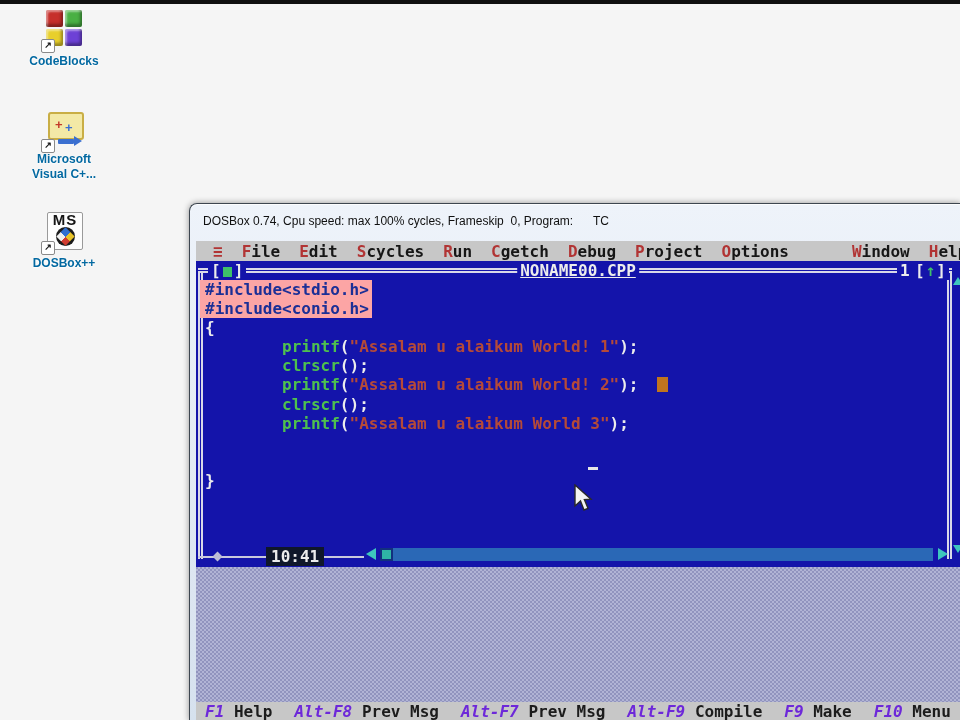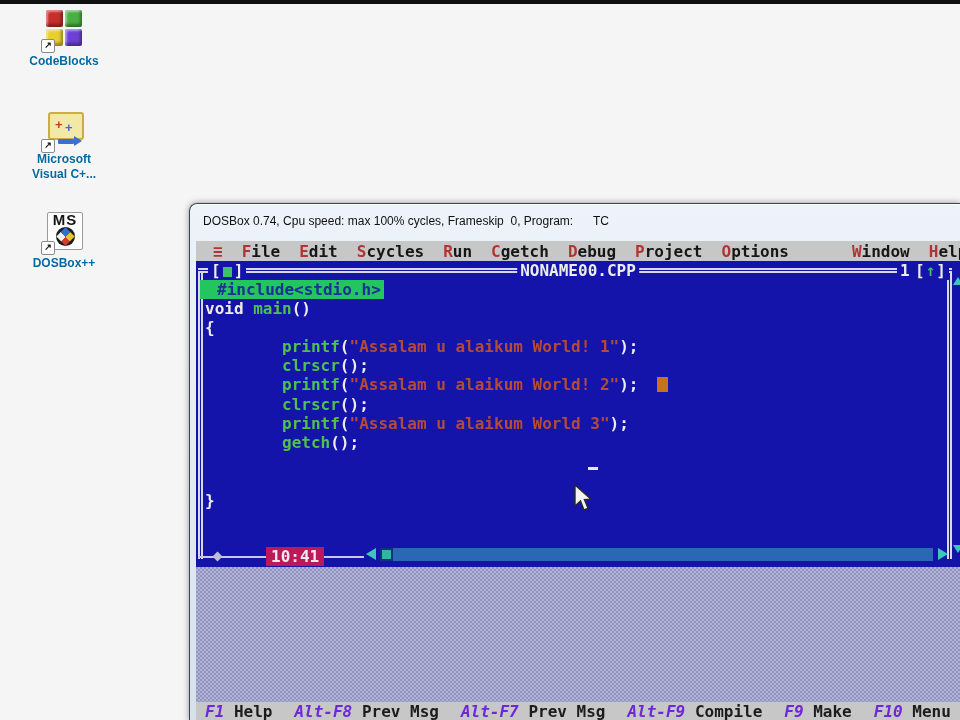--- a/index.html
+++ b/index.html
@@ -81,30 +81,30 @@
     position:absolute;top:20px;height:19px;line-height:19px;background:#1414aa;
     color:#ececec;padding:0 3px;white-space:pre;
   }
   .green-block{display:inline-block;width:9px;height:10px;background:#3ec06a;margin:0 2px;vertical-align:-1px;}
   .green-arrow{color:#3ec06a;padding:0 1px;}
 
   
   .code{position:absolute;left:9px;top:38.5px;color:#ececec;}
   .code-row{height:19.2px;line-height:19.2px;white-space:pre;}
   .w{color:#ececec;} .g{color:#4ec14e;} .r{color:#b54a38;}
-  .sel{background:#22c55e;color:#1b2f96;display:inline-block;height:19.2px;
-    padding:0 3px 0 17px;margin-left:-5px;}
+  .sel{background:#fca5a5;color:#1b2f96;display:inline-block;height:19.2px;
+    padding:0 3px 0 5px;margin-left:-5px;}
   .blk{display:inline-block;width:11px;height:15px;background:#c0741e;vertical-align:-2px;margin-left:9px;}
   .caret{position:absolute;left:392px;top:226px;width:10px;height:3px;background:#e6e6e6;}
 
   
   .bottom-line{position:absolute;left:2px;top:315px;width:166px;height:2px;background:#c9c9dd;}
   .diamond{position:absolute;left:18px;top:312px;width:7px;height:7px;background:#bdbdd6;transform:rotate(45deg);}
   .pos-label{position:absolute;left:70px;top:306px;height:19px;line-height:19px;
-    background:#be185d;color:#ececec;padding:0 5px;}
+    background:#0f172a;color:#ececec;padding:0 5px;}
   .hscroll{position:absolute;left:168px;top:306px;width:586px;height:16px;}
   .hs-track{position:absolute;left:16px;top:1px;width:553px;height:13px;background:#2a68b6;}
   .tri-left{position:absolute;left:2px;top:1px;width:0;height:0;
     border-top:6.5px solid transparent;border-bottom:6.5px solid transparent;border-right:10px solid #3ec6bd;}
   .tri-right{position:absolute;right:2px;top:1px;width:0;height:0;
     border-top:6.5px solid transparent;border-bottom:6.5px solid transparent;border-left:10px solid #3ec6bd;}
   .hs-thumb{position:absolute;left:16px;top:1px;width:13px;height:13px;background:#2fb5a5;
     box-shadow:inset 0 0 0 2px #12307e;}
   .vscroll{position:absolute;left:756px;top:30px;width:8px;height:288px;}
   .vs-mark-up{position:absolute;left:1px;top:6px;width:0;height:0;
@@ -197,34 +197,33 @@
       <span class="menu-item"><span class="hot">O</span><span>ptions</span></span>
       <span class="menu-item"><span class="hot">W</span><span>indow</span></span>
       <span class="menu-item"><span class="hot">H</span><span>elp</span></span>
     </div>
 
   <div class="dline-h" style="left:2px;top:27px;width:754px;"></div>
   <div class="dline-v" style="left:2px;top:30px;height:288px;"></div>
   <div class="dline-v" style="left:751px;top:30px;height:288px;"></div>
 
   <span class="frame-label" style="left:12px;">[<span class="green-block"></span>]</span>
-  <span class="frame-label" style="left:50%;transform:translateX(-50%);">NONAME00.CPP</span>
+  <span class="frame-label" style="left:50%;transform:translateX(-50%);text-decoration:underline;">NONAME00.CPP</span>
   <span class="frame-label" style="left:701px;">1</span>
   <span class="frame-label" style="left:716px;">[<span class="green-arrow">↑</span>]</span>
 
   <div class="code">
       <div class="code-row"><span class="sel">#include&lt;stdio.h&gt;</span></div>
-      <div class="code-row"><span class="w">void </span><span class="g">main</span><span class="w">()</span></div>
+      <div class="code-row"><span class="sel">#include&lt;conio.h&gt;</span></div>
       <div class="code-row"><span class="w">{</span></div>
       <div class="code-row"><span class="w">        </span><span class="g">printf</span><span class="w">(</span><span class="r">"Assalam u alaikum World! 1"</span><span class="w">);</span></div>
       <div class="code-row"><span class="w">        </span><span class="g">clrscr</span><span class="w">();</span></div>
       <div class="code-row"><span class="w">        </span><span class="g">printf</span><span class="w">(</span><span class="r">"Assalam u alaikum World! 2"</span><span class="w">); </span><span class="blk"></span></div>
       <div class="code-row"><span class="w">        </span><span class="g">clrscr</span><span class="w">();</span></div>
       <div class="code-row"><span class="w">        </span><span class="g">printf</span><span class="w">(</span><span class="r">"Assalam u alaikum World 3"</span><span class="w">);</span></div>
-      <div class="code-row"><span class="w">        </span><span class="g">getch</span><span class="w">();</span></div>
       <div class="code-row"></div>
       <div class="code-row"></div>
       <div class="code-row"><span class="w">}</span></div>
     </div>
   <div class="caret"></div>
 
   <div class="bottom-line"></div>
   <div class="diamond"></div>
   <span class="pos-label">10:41</span>
   <div class="hscroll">

